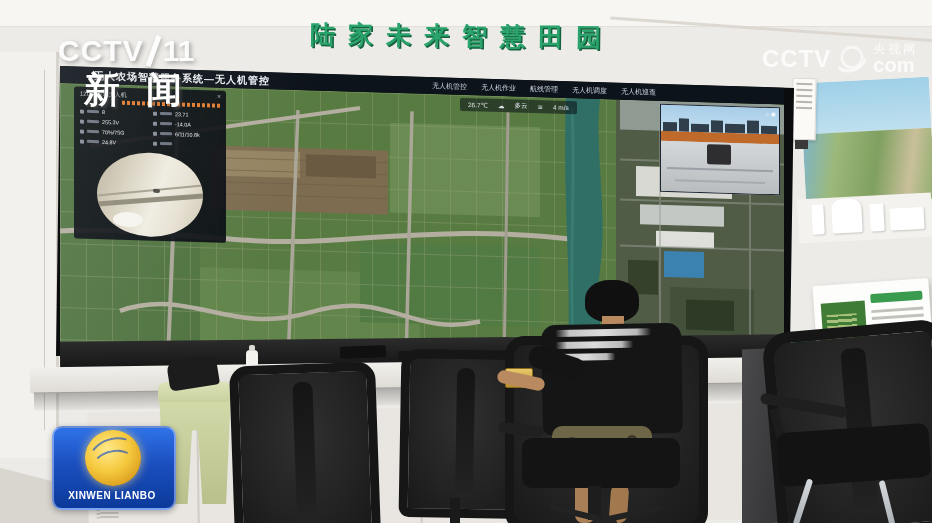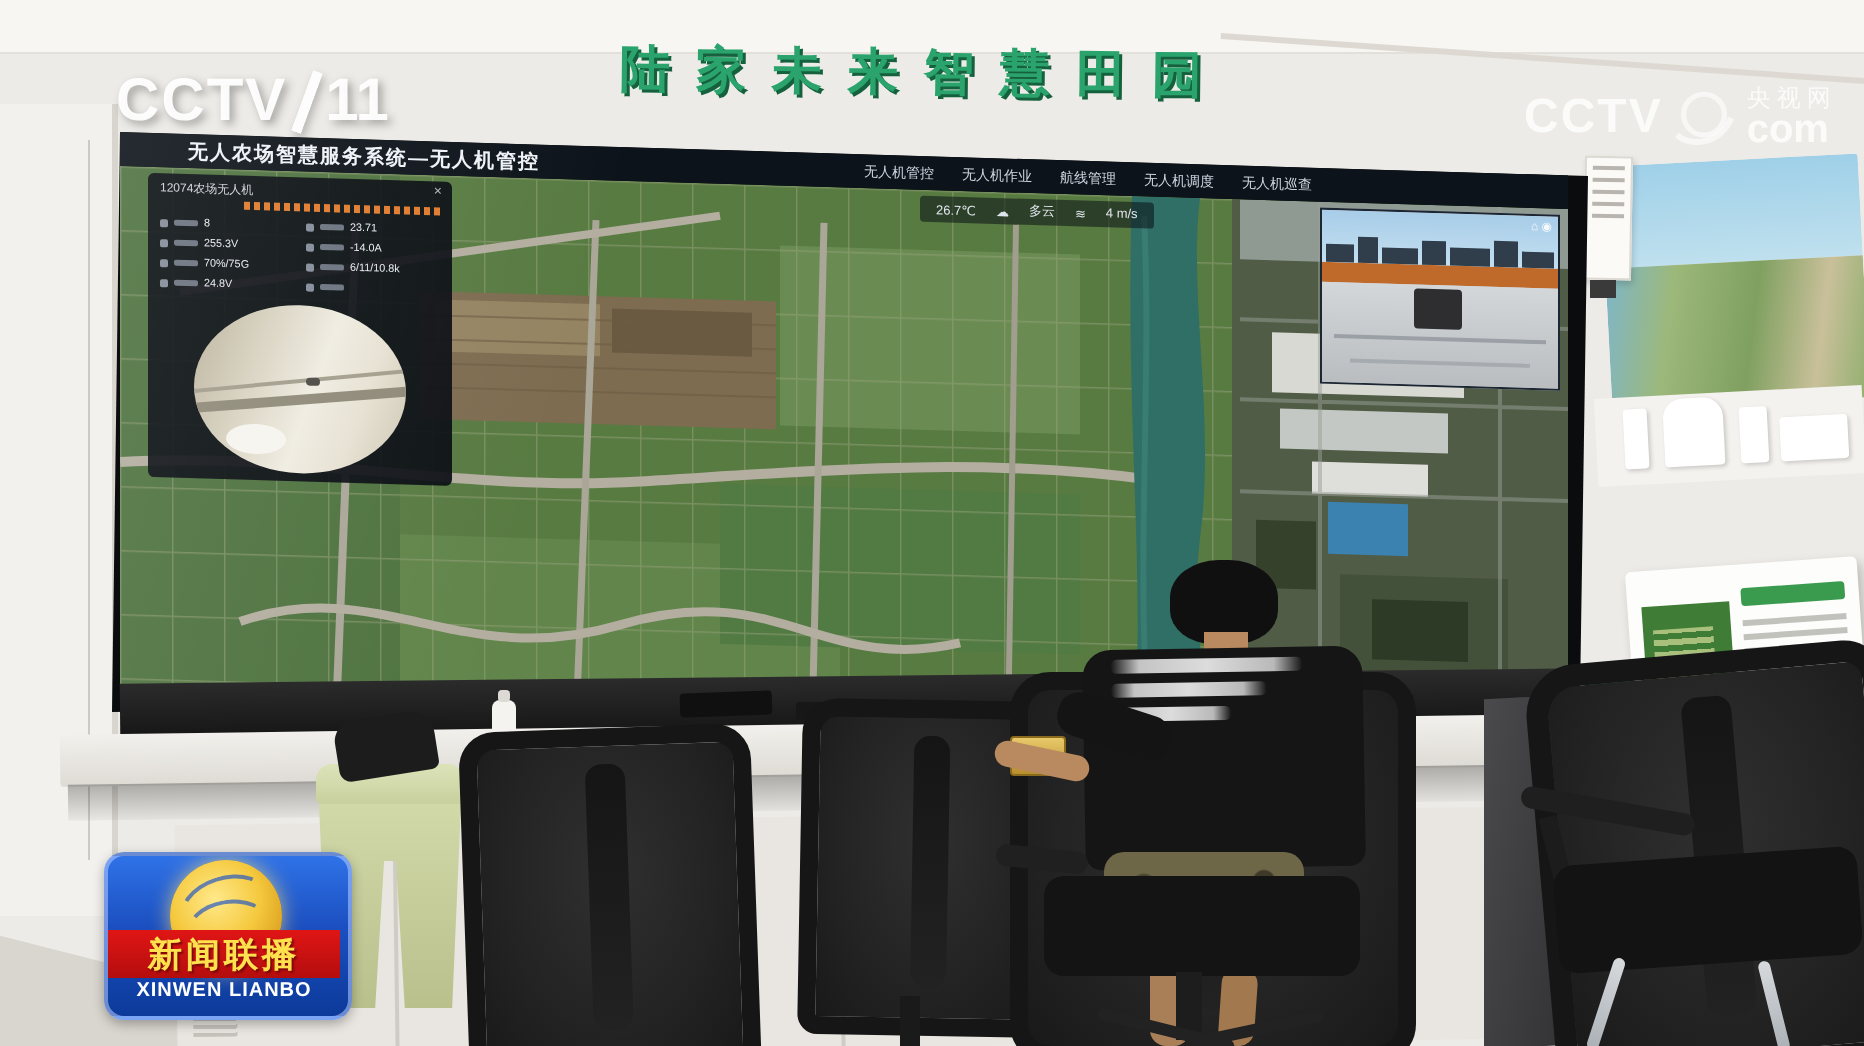--- a/index.html
+++ b/index.html
@@ -431,37 +431,35 @@
   <div class="abs" id="c4-armsup"></div>
   <div class="abs" id="c4-seat"></div>
   <div class="chrome" style="left:800px;top:478px;height:48px;transform:rotate(18deg);"></div>
   <div class="chrome" style="left:884px;top:480px;height:46px;transform:rotate(-14deg);"></div>
 
   <div class="abs" id="cctv-logo">
     <span class="net">CCTV</span>
     <span id="cctv-slash"></span>
     <span class="num">11</span>
   </div>
+  <div class="abs" id="news-banner">新闻</div>
 
   <div class="abs" id="watermark">
     <span id="wm-net">CCTV</span>
     <svg width="34" height="34" viewBox="0 0 40 40">
       <circle cx="20" cy="18" r="12" fill="none" stroke="#ffffff" stroke-width="3" opacity=".8"></circle>
       <path d="M4 30 C14 38,30 34,36 20" stroke="#ffffff" stroke-width="3.5" fill="none" opacity=".8"></path>
     </svg>
     <span id="wm-col">
       <span id="wm-site">央视网</span>
       <span id="wm-dom">com</span>
     </span>
   </div>
 
   <div class="abs" id="badge">
     <div id="globe">
       <div class="swirl" style="left:4px;top:8px;width:44px;height:30px;transform:rotate(-18deg);"></div>
       <div class="swirl" style="left:8px;top:20px;width:38px;height:24px;transform:rotate(-10deg);"></div>
     </div>
-    <div id="red-band">
-      <span id="badge-title">新闻联播</span>
-    </div>
     <div id="badge-sub">XINWEN LIANBO</div>
   </div>
 
 </div>
 
 </body></html>

